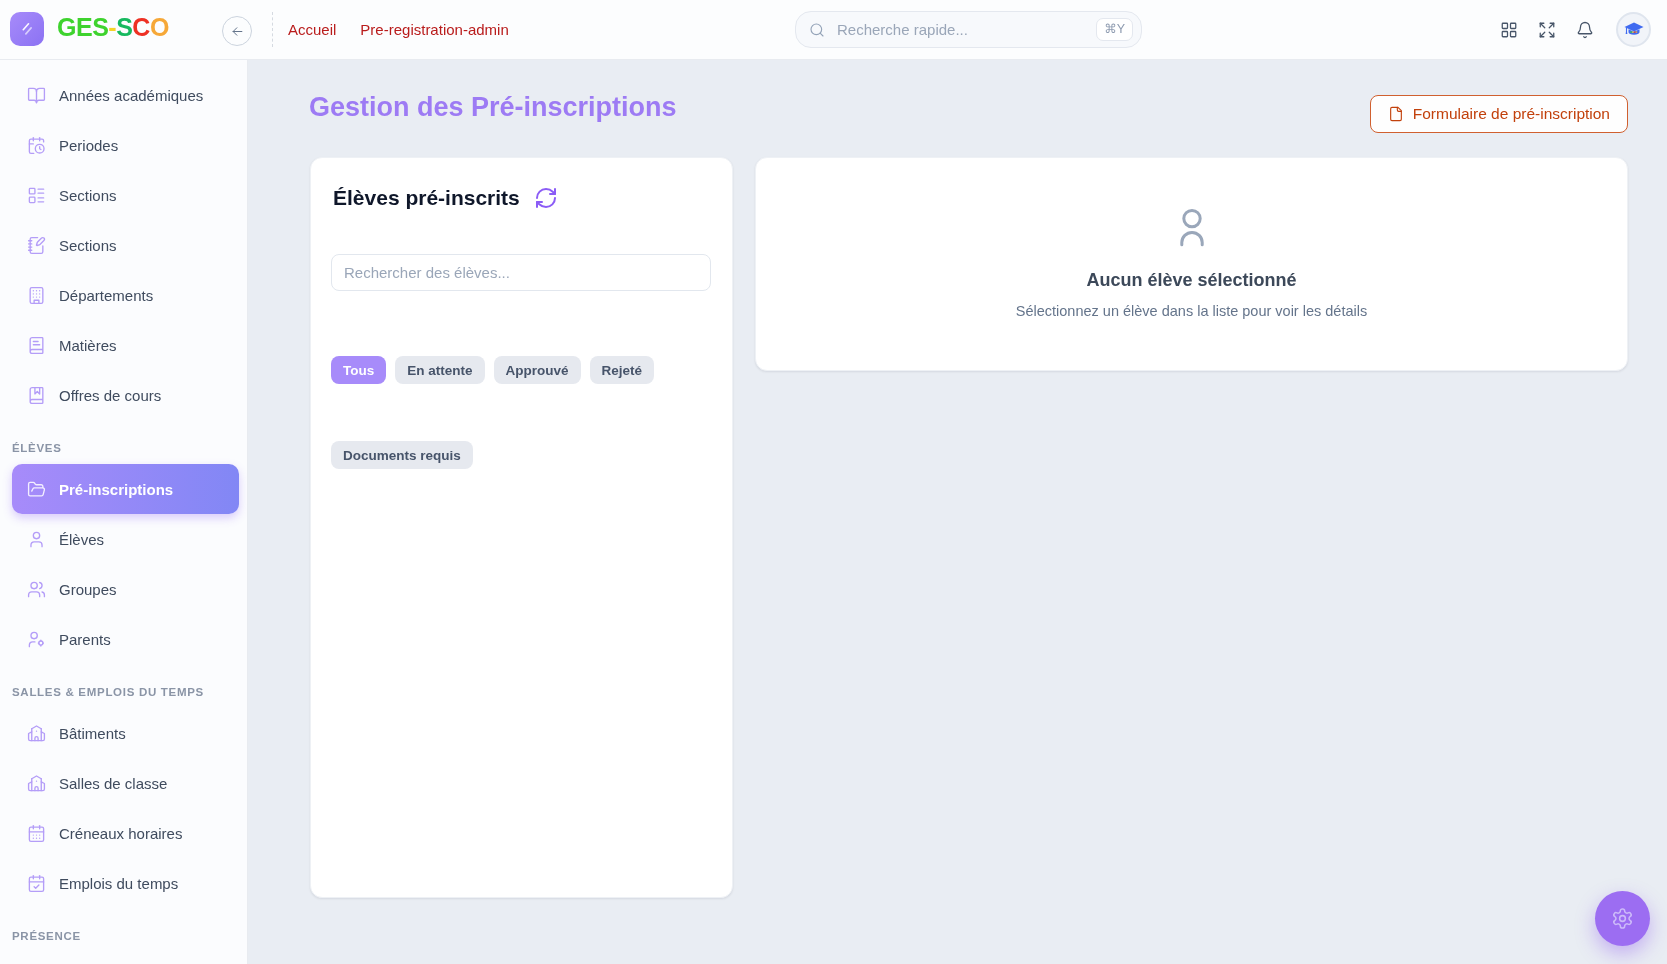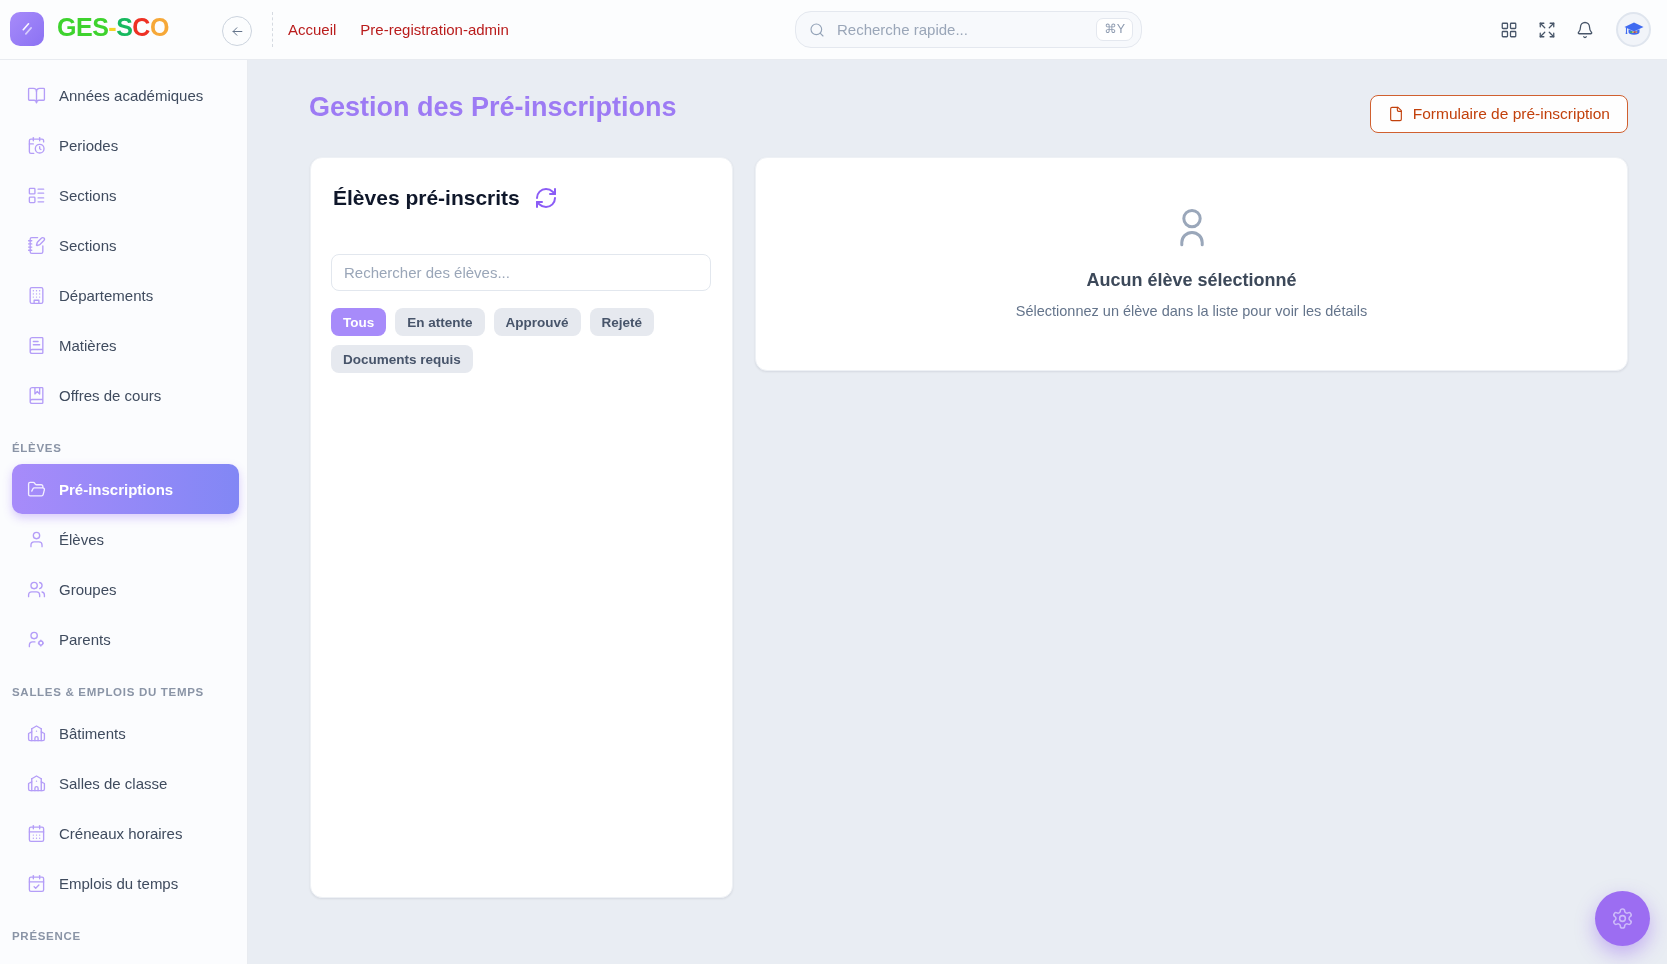--- a/index.html
+++ b/index.html
@@ -126,21 +126,21 @@
     font-family:Liberation Sans, sans-serif;width:calc(100% - 41px);
   }
   .list-search::placeholder{color:#9aa6b8;}
   .chips{
     position:absolute;left:20px;top:150px;right:21px;
     display:flex;flex-wrap:wrap;gap:9px;
   }
   .chip{
     height:28px;box-sizing:border-box;display:flex;align-items:center;
     padding:0 12px;border-radius:8px;background:#e6e9ef;color:#47546a;
-    font-size:13.5px;font-weight:bold;cursor:pointer;
+    font-size:13.5px;font-weight:bold;cursor:pointer;margin-top:48px;
   }
   .chip.active{background:#a78bfa;color:#ffffff;}
   .list-empty{
     position:absolute;left:0;right:0;top:275px;text-align:center;
     font-size:15px;color:#6b7280;
   }
 
   .detail-card{left:506px;top:98px;width:873px;height:214px;}
   .detail-inner{
     position:absolute;inset:0;display:flex;flex-direction:column;align-items:center;

